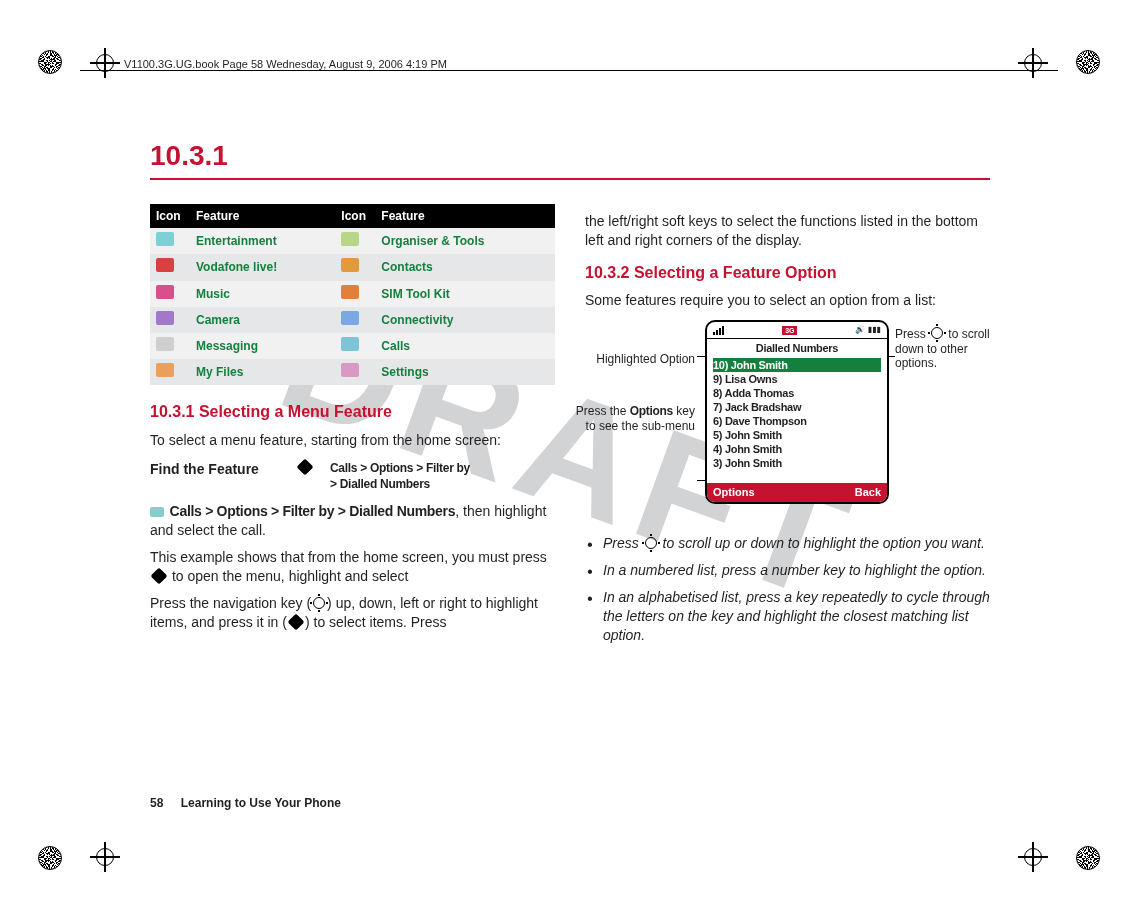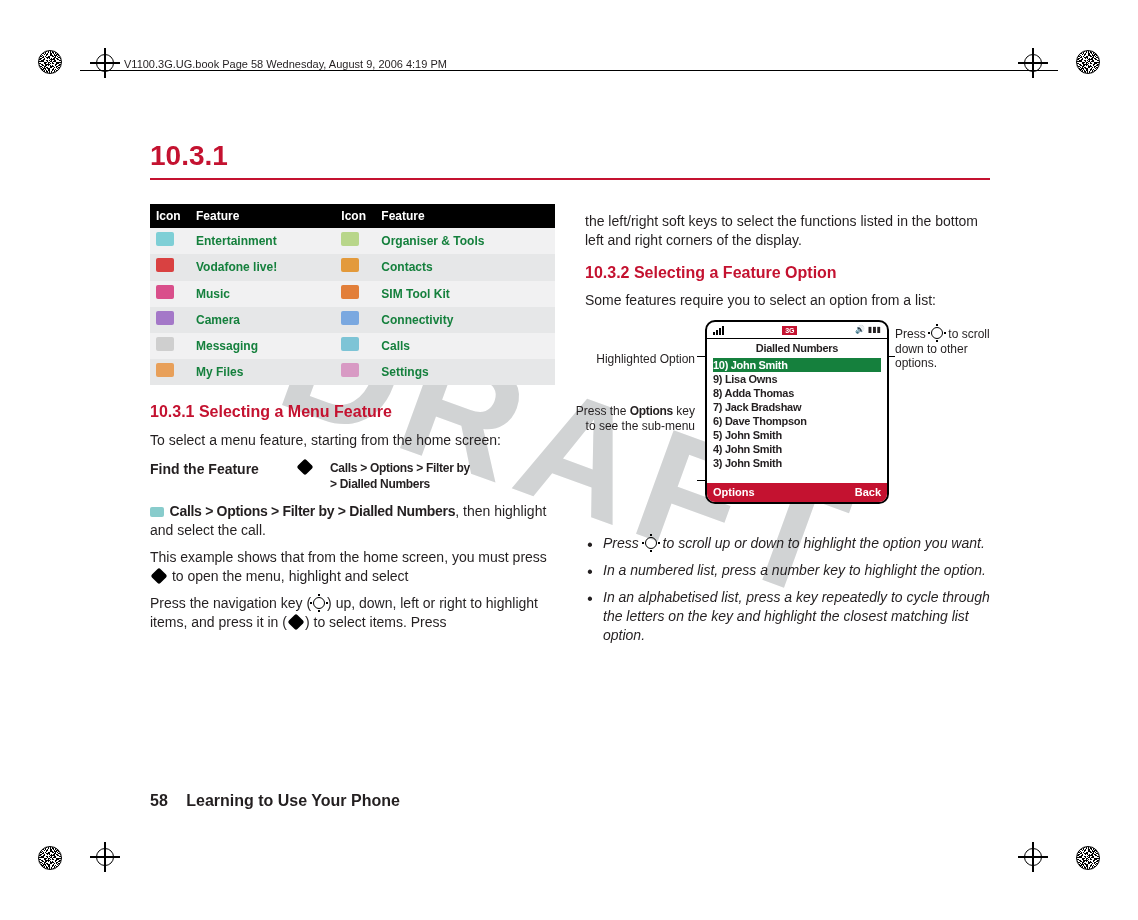--- a/index.html
+++ b/index.html
@@ -82,21 +82,21 @@
   .phone .status { height: 16px; border-bottom: 1px solid #000; display:flex; align-items:center; justify-content:space-between; padding:0 6px; font-size:8px;}
   .phone .status .sig{display:flex; gap:1px; align-items:flex-end;} .phone .status .sig span{width:2px;background:#000;} 
   .phone .title { text-align:center; font-size:11px; padding:2px 0;}
   .phone .list { padding: 0 6px; }
   .phone .list .row { font-size: 11px; line-height: 14px; font-family:"Arial Narrow",Arial,sans-serif; font-weight:bold;}
   .phone .list .row.hl { background: #15803d; color: #fff; }
   .phone .softkeys { position:absolute; bottom:0; left:0; right:0; background:#c41230; color:#fff; display:flex; justify-content:space-between; padding:2px 6px; font-size:11px; font-family:"Arial Narrow",Arial,sans-serif; font-weight:bold; border-radius: 0 0 8px 8px;}
   .callout { position: absolute; font-size: 12px; line-height: 1.2; }
   .callout-line { position: absolute; border-top: 1px solid #000; }
 
-  .footer { position: absolute; left: 150px; bottom: 110px; font-size: 16px; }
+  .footer { position: absolute; left: 150px; bottom: 110px; font-size: 12px; }
   .footer .pagenum { font-weight: bold; margin-right: 14px; }
 
   .watermark {
     position: absolute;
     left: 50%; top: 50%;
     transform: translate(-50%, -55%) rotate(20deg);
     font-size: 160px;
     font-weight: bold;
     color: #d1d3d4;
     letter-spacing: 10px;

